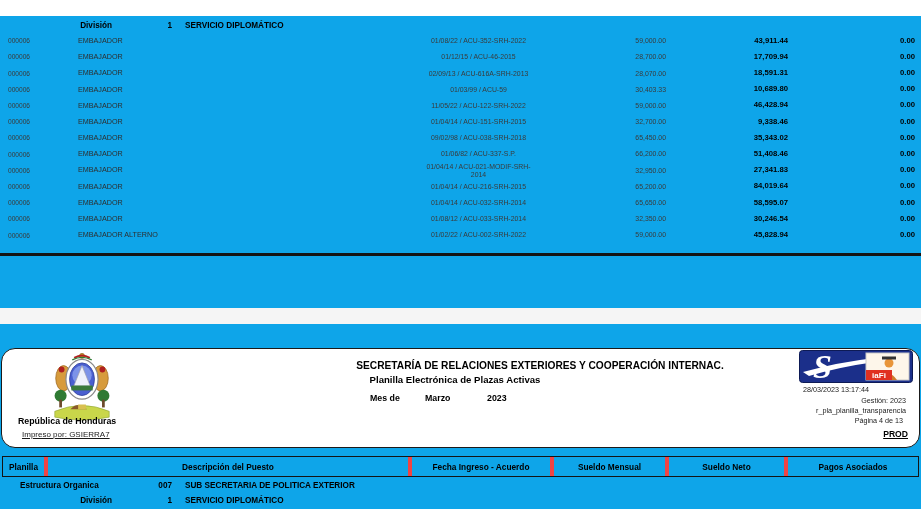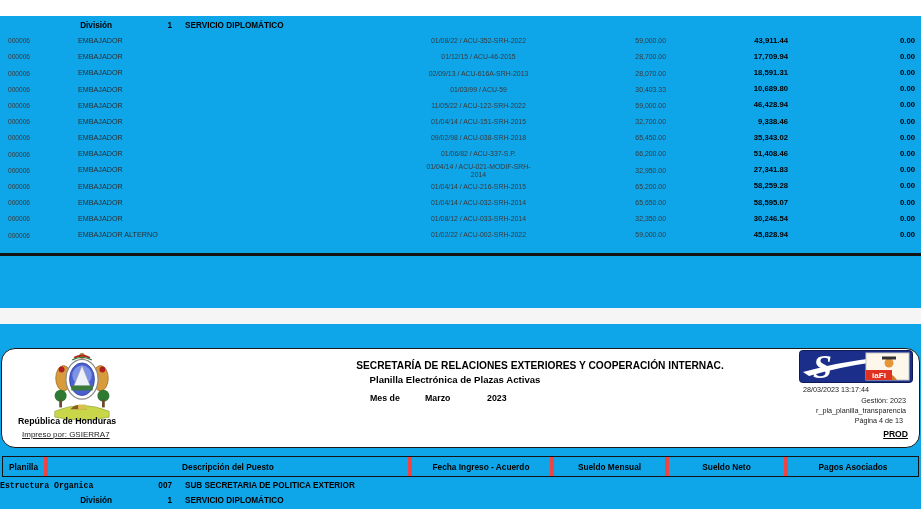--- a/index.html
+++ b/index.html
@@ -14,21 +14,21 @@
   .c-planilla { width:47px; padding-left:8px; font-size:6.6px; color:#3a3a3a; }
   .c-puesto   { width:363px; font-size:7.2px; color:#2e2e2e;padding-left:31px; }
   .c-fecha    { width:137px; display:flex; justify-content:center; font-size:6.9px; color:#3a3a3a; }
   .fecha-inner{ max-width:118px; text-align:center; }
   .c-mensual  { width:119px; text-align:right; font-size:6.9px; color:#3a3a3a; }
   .c-neto     { width:122px; text-align:right; font-size:7.7px; font-weight:bold; color:#000; }
   .c-pagos    { width:127px; text-align:right; font-size:7.7px; font-weight:bold; color:#000; }
 
   .grp-row { display:flex; align-items:center; height:15px; font-weight:bold; color:#000; font-size:8.2px; }
   .grp-label-r { width:112px; text-align:right; }
-  .grp-label-l { width:152px; text-align:left;font-family:Liberation Mono, monospace; }
+  .grp-label-l { width:152px; padding-left:20px; text-align:left; }
   .grp-num  { width:60px; text-align:right; }
   .grp-num-sm { width:20px; text-align:right; }
   .grp-name { margin-left:13px; }
 
   
   .top-table { position:absolute; left:0; top:2px; width:921px; }
   .thick-line { position:absolute; left:0; top:237px; width:921px; height:2.5px; background:#141414; }
 
   
   .separator { position:absolute; left:0; top:292px; width:921px; height:16px; background:#f5f5f5; }
@@ -169,21 +169,21 @@
           <div class="cell c-neto">27,341.83</div>
           <div class="cell c-pagos">0.00</div>
         </div>
         <div class="trow">
           <div class="cell c-planilla">000006</div>
           <div class="cell c-puesto">EMBAJADOR</div>
           <div class="cell c-fecha">
             <span class="fecha-inner">01/04/14  /  ACU-216-SRH-2015</span>
           </div>
           <div class="cell c-mensual">65,200.00</div>
-          <div class="cell c-neto">58,259.28</div>
+          <div class="cell c-neto">84,019.64</div>
           <div class="cell c-pagos">0.00</div>
         </div>
         <div class="trow">
           <div class="cell c-planilla">000006</div>
           <div class="cell c-puesto">EMBAJADOR</div>
           <div class="cell c-fecha">
             <span class="fecha-inner">01/04/14  /  ACU-032-SRH-2014</span>
           </div>
           <div class="cell c-mensual">65,650.00</div>
           <div class="cell c-neto">58,595.07</div>

